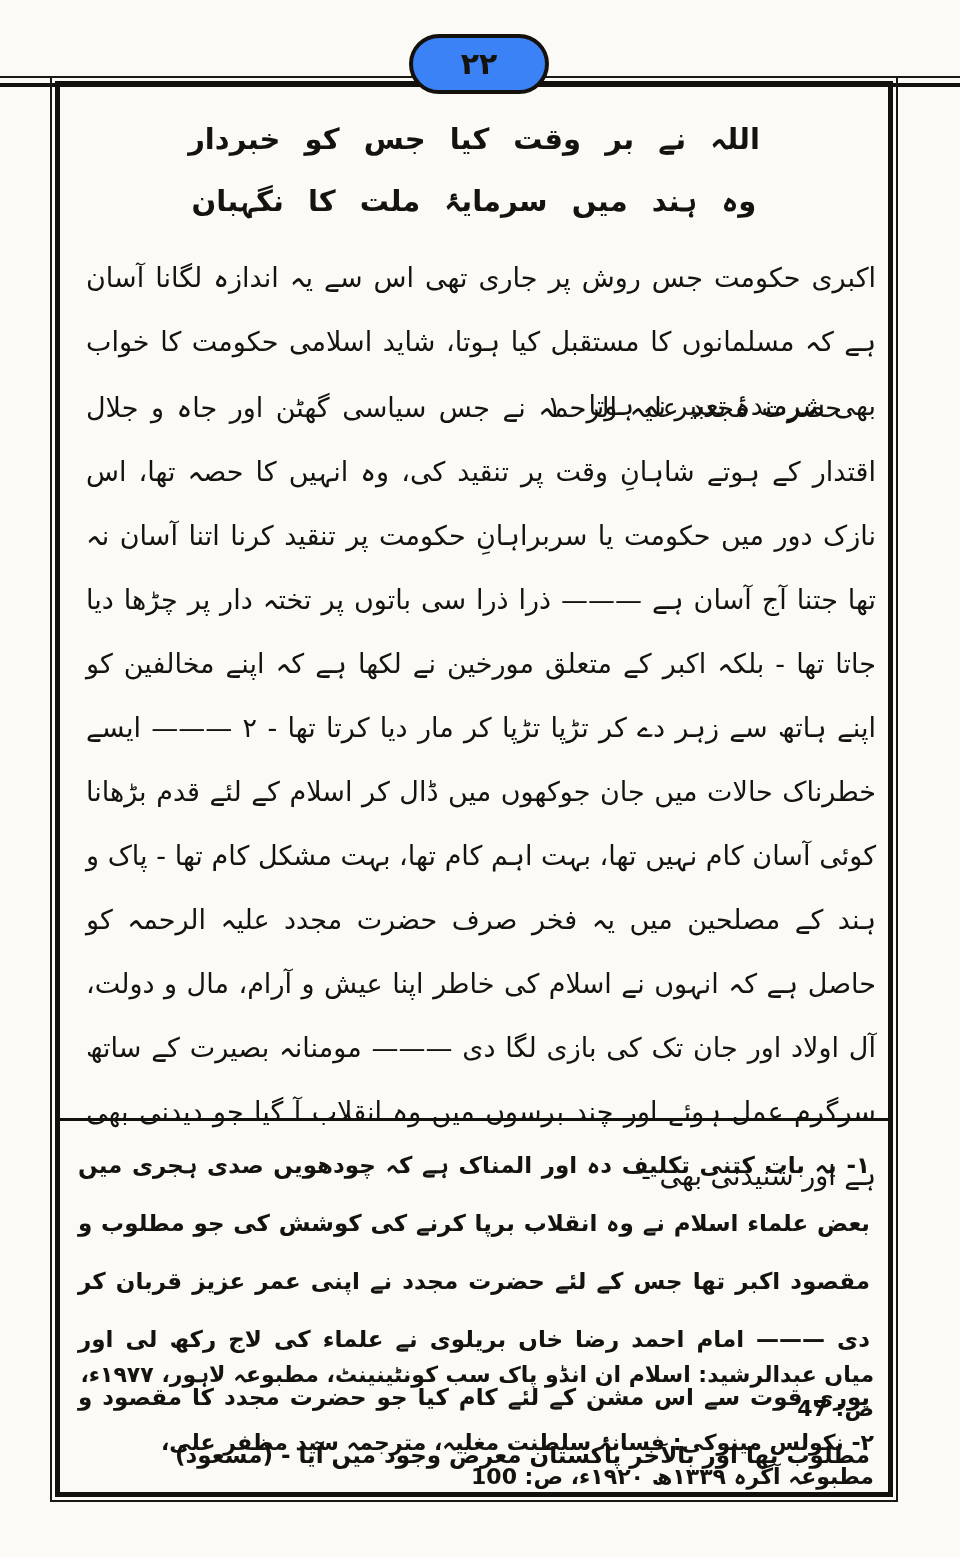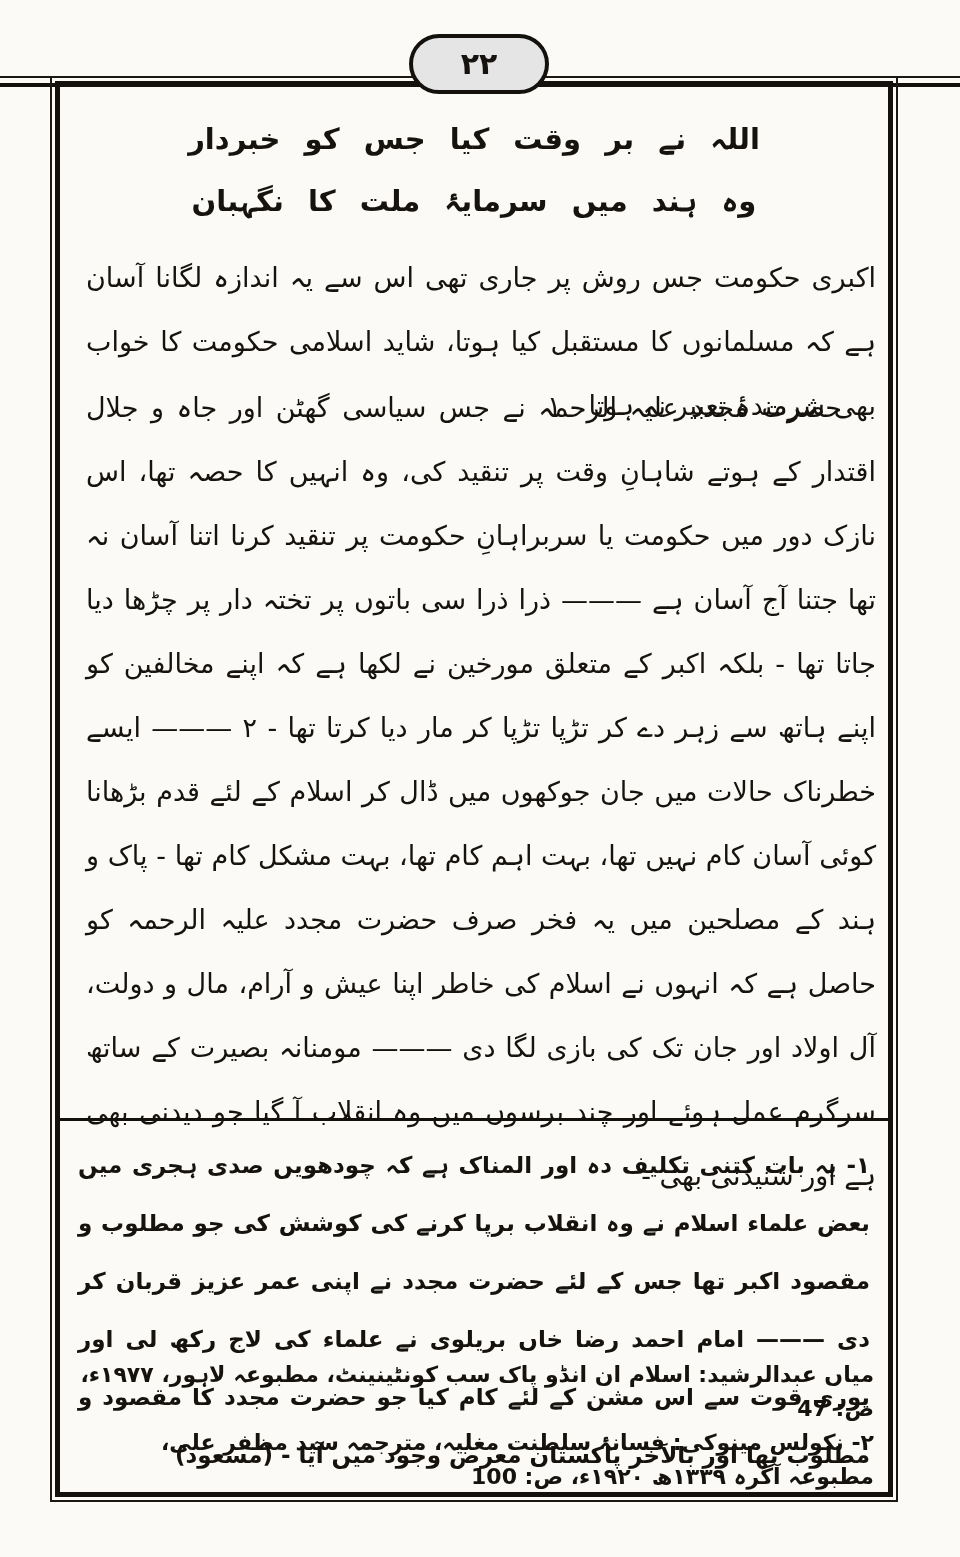--- a/index.html
+++ b/index.html
@@ -12,21 +12,21 @@
     font-family:"DejaVu Sans",sans-serif;
     color:#16130f;
     direction:rtl;
   }
   
   .top-rule-thin{position:absolute;left:0;right:0;top:76px;height:2px;background:#1b1814;}
   .top-rule-thick{position:absolute;left:0;right:0;top:83px;height:4px;background:#14110d;}
   
   .cartouche{
     position:absolute;top:34px;left:409px;width:132px;height:52px;
-    background:#e5e5e5;border:4px solid #14110d;border-radius:30px;
+    background:#3b82f6;border:4px solid #14110d;border-radius:30px;
     display:flex;align-items:center;justify-content:center;z-index:3;
   }
   .cartouche span{font-size:30px;font-weight:bold;letter-spacing:4px;line-height:1;}
   
   .frame-outer{
     position:absolute;left:50px;top:76px;width:848px;height:1426px;
     border:2px solid #1b1814;box-sizing:border-box;padding:3px;z-index:1;
   }
   .frame-inner{
     position:relative;width:100%;height:100%;

